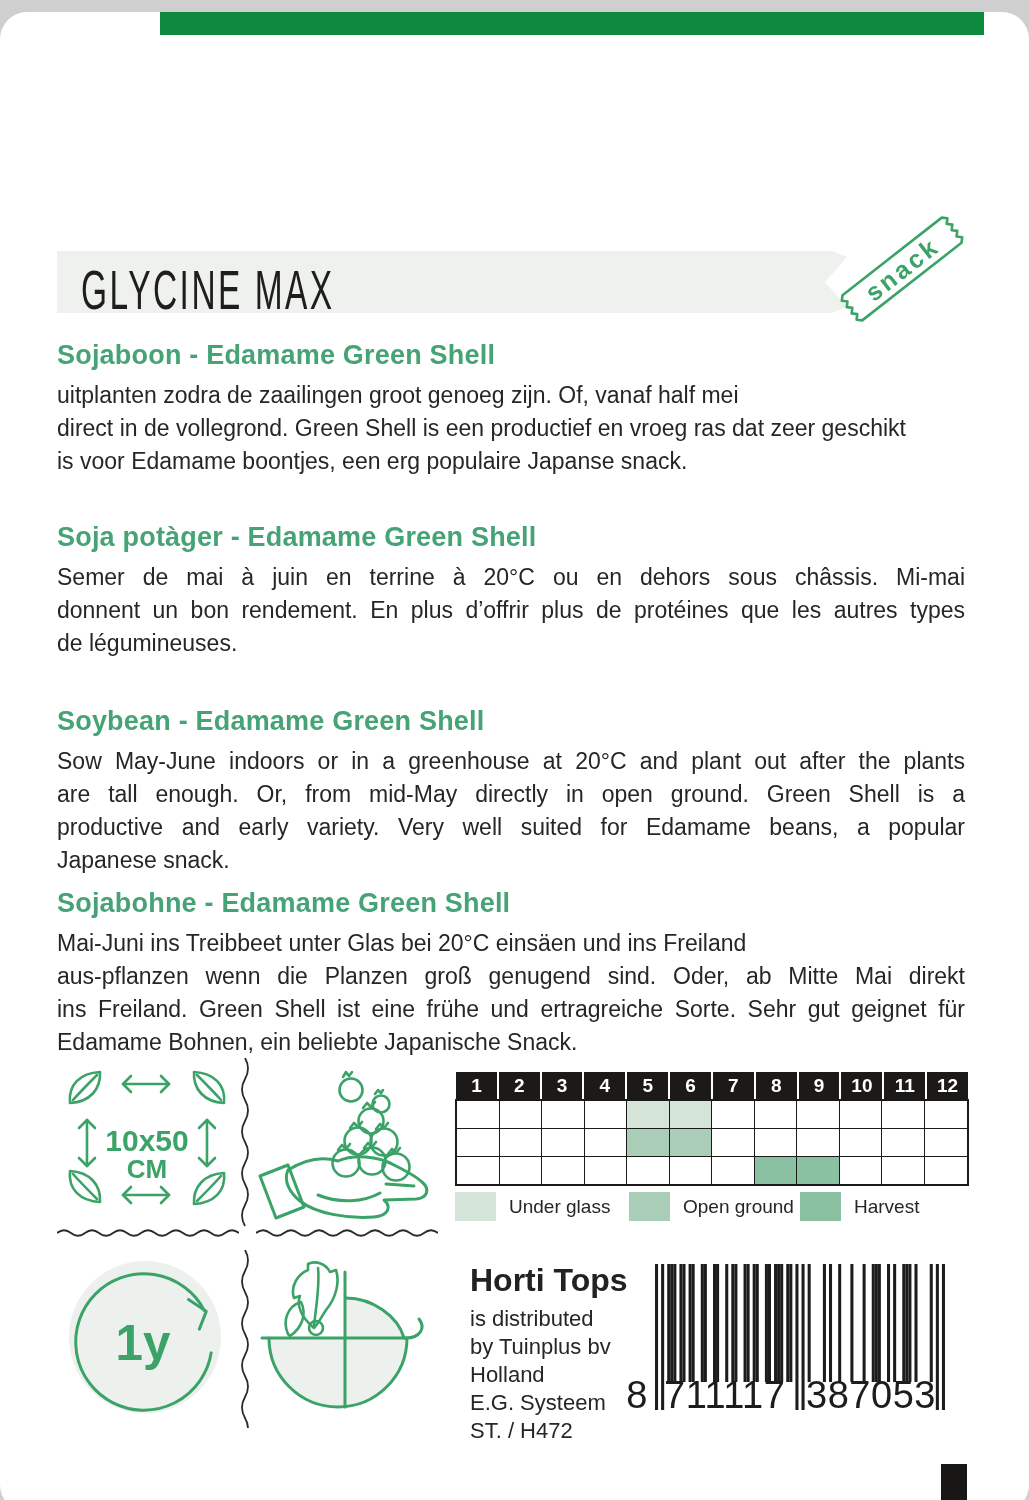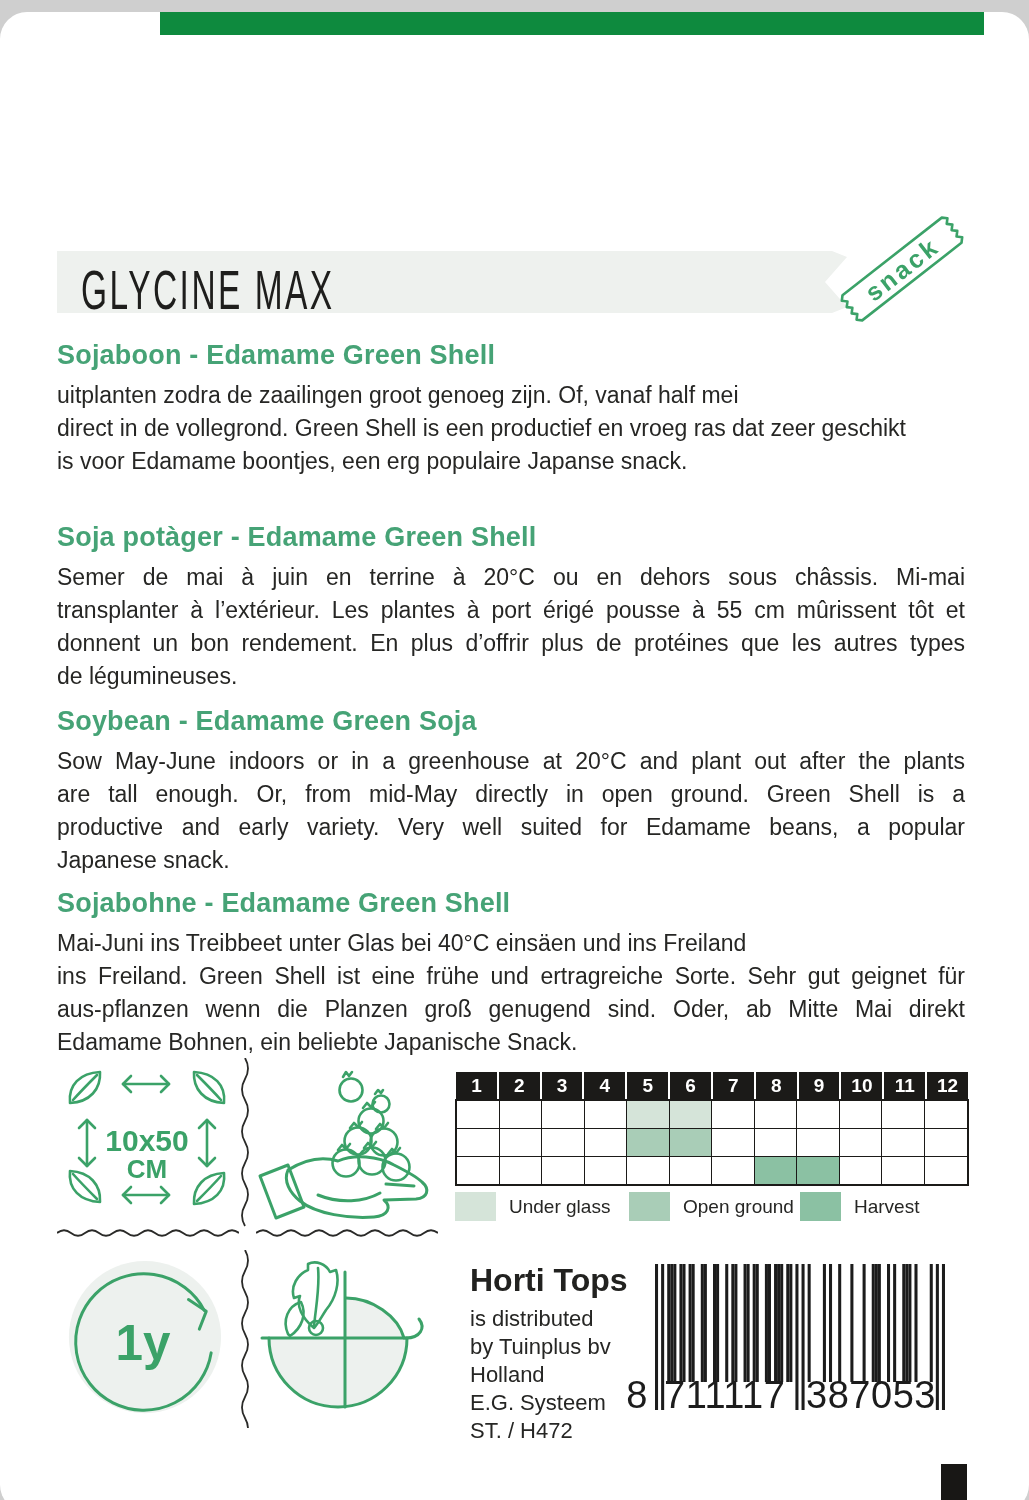--- a/index.html
+++ b/index.html
@@ -84,40 +84,39 @@
     <div>
         <div class="tline">uitplanten zodra de zaailingen groot genoeg zijn. Of, vanaf half mei</div>
         <div class="tline">direct in de vollegrond. Green Shell is een productief en vroeg ras dat zeer geschikt</div>
         <div class="tline">is voor Edamame boontjes, een erg populaire Japanse snack.</div>
       </div>
   </div>
   <div class="section" style="top:510px">
     <h2>Soja potàger - Edamame Green Shell</h2>
     <div>
         <div class="tline jl">Semer de mai à juin en terrine à 20°C ou en dehors sous châssis. Mi-mai</div>
-        <div class="tline jl">transplanter à l’extérieur. Les plantes à port érigé pousse à 55 cm mûrissent tôt et</div>
         <div class="tline jl">donnent un bon rendement. En plus d’offrir plus de protéines que les autres types</div>
         <div class="tline">de légumineuses.</div>
       </div>
   </div>
   <div class="section" style="top:694px">
-    <h2>Soybean - Edamame Green Soja</h2>
+    <h2>Soybean - Edamame Green Shell</h2>
     <div>
         <div class="tline jl">Sow May-June indoors or in a greenhouse at 20°C and plant out after the plants</div>
         <div class="tline jl">are tall enough. Or, from mid-May directly in open ground. Green Shell is a</div>
         <div class="tline jl">productive and early variety. Very well suited for Edamame beans, a popular</div>
         <div class="tline">Japanese snack.</div>
       </div>
   </div>
   <div class="section" style="top:876px">
     <h2>Sojabohne - Edamame Green Shell</h2>
     <div>
-        <div class="tline">Mai-Juni ins Treibbeet unter Glas bei 40°C einsäen und ins Freiland</div>
+        <div class="tline">Mai-Juni ins Treibbeet unter Glas bei 20°C einsäen und ins Freiland</div>
+        <div class="tline jl">aus-pflanzen wenn die Planzen groß genugend sind. Oder, ab Mitte Mai direkt</div>
         <div class="tline jl">ins Freiland. Green Shell ist eine frühe und ertragreiche Sorte. Sehr gut geignet für</div>
-        <div class="tline jl">aus-pflanzen wenn die Planzen groß genugend sind. Oder, ab Mitte Mai direkt</div>
         <div class="tline">Edamame Bohnen, ein beliebte Japanische Snack.</div>
       </div>
   </div>
 
   <svg class="icon" style="left:57px;top:1052px" width="180" height="164" viewBox="0 0 180 164">
     <g transform="translate(10,6)">
       <path class="gthin" d="M3,33 C1,15 13,3 33,2 C34,19 23,32 3,33 Z"></path>
       <path class="gthin" d="M6,30 C14,21 23,12 30,5"></path>
     </g>
     <g transform="translate(170,6) scale(-1,1)">

